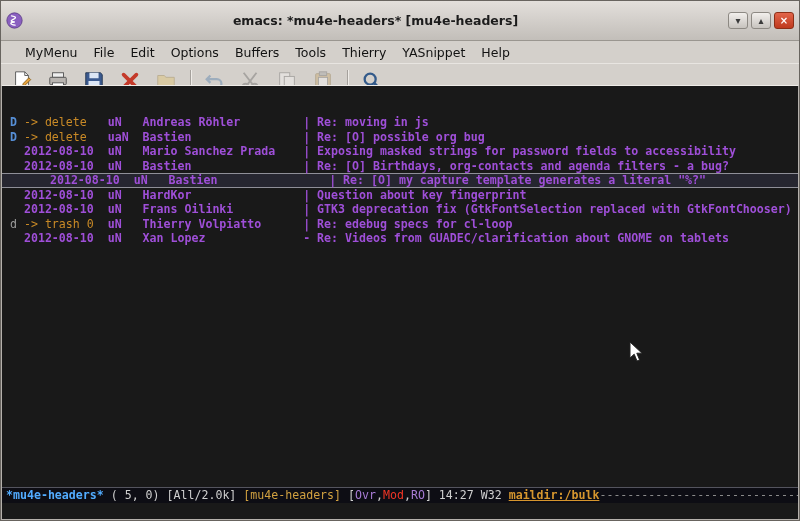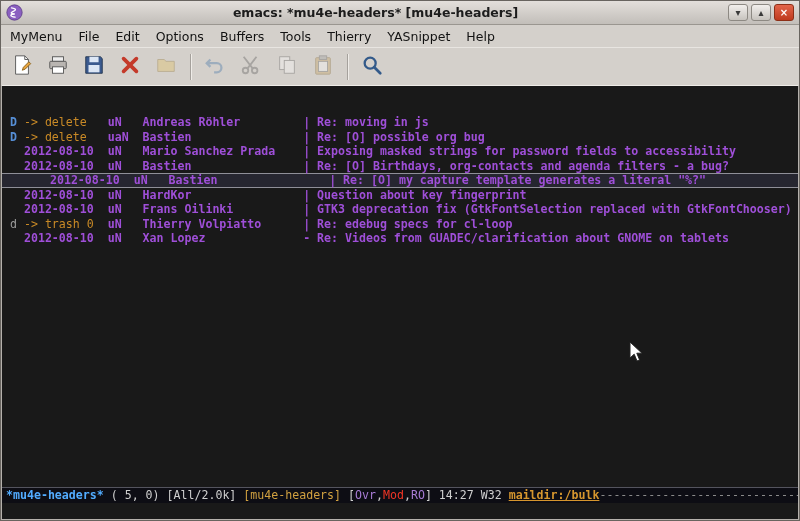--- a/index.html
+++ b/index.html
@@ -3,34 +3,34 @@
 <meta charset="utf-8">
 <style>
   * { box-sizing: border-box; }
   html,body { margin:0; padding:0; background:#555; }
   body { width:800px; height:521px; font-family:"DejaVu Sans", sans-serif; }
 
   .window { width:800px; height:521px; background:#d4d0cb; border:1px solid #68645f;
             position:relative; overflow:hidden; }
 
   
-  .titlebar { height:24px; background:linear-gradient(#e3dfdb,#c2beb9);
+  .titlebar { height:40px; background:linear-gradient(#e3dfdb,#c2beb9);
               border-bottom:1px solid #9a9690; display:flex; align-items:center;
               gap:4px; padding:0 5px; }
   .app-icon { width:17px; height:17px; flex:0 0 auto; }
   .title-text { flex:1; text-align:center; font-size:12.5px; font-weight:bold; color:#1c1c1c; }
   .win-controls { display:flex; gap:3px; }
   .win-btn { width:20px; height:17px; border:1px solid #8d8983; border-radius:3px;
              background:linear-gradient(#f2efec,#c7c3be); font-size:10px; line-height:15px;
              text-align:center; color:#3a3a3a; cursor:default; }
   .win-btn.close { background:linear-gradient(#e2654a,#bf3a1e); border-color:#8d2f17;
                    color:#fff; font-weight:bold; }
 
   
-  .menubar { height:22px; display:flex; align-items:center; padding:0 1px;
+  .menubar { height:22px; display:flex; align-items:center; padding:0 16px;
              font-size:12.5px; color:#121212; }
   .menu-item { padding:2px 8px; cursor:default; }
 
   
   .toolbar { height:38px; display:flex; align-items:center; padding:0 4px; gap:2px;
              border-top:1px solid #e8e5e1; }
   .tool-btn { width:34px; height:30px; display:flex; align-items:center; justify-content:center;
               border-radius:3px; }
   .tool-btn svg { width:22px; height:22px; }
   .tool-btn.disabled { opacity:0.35; }

